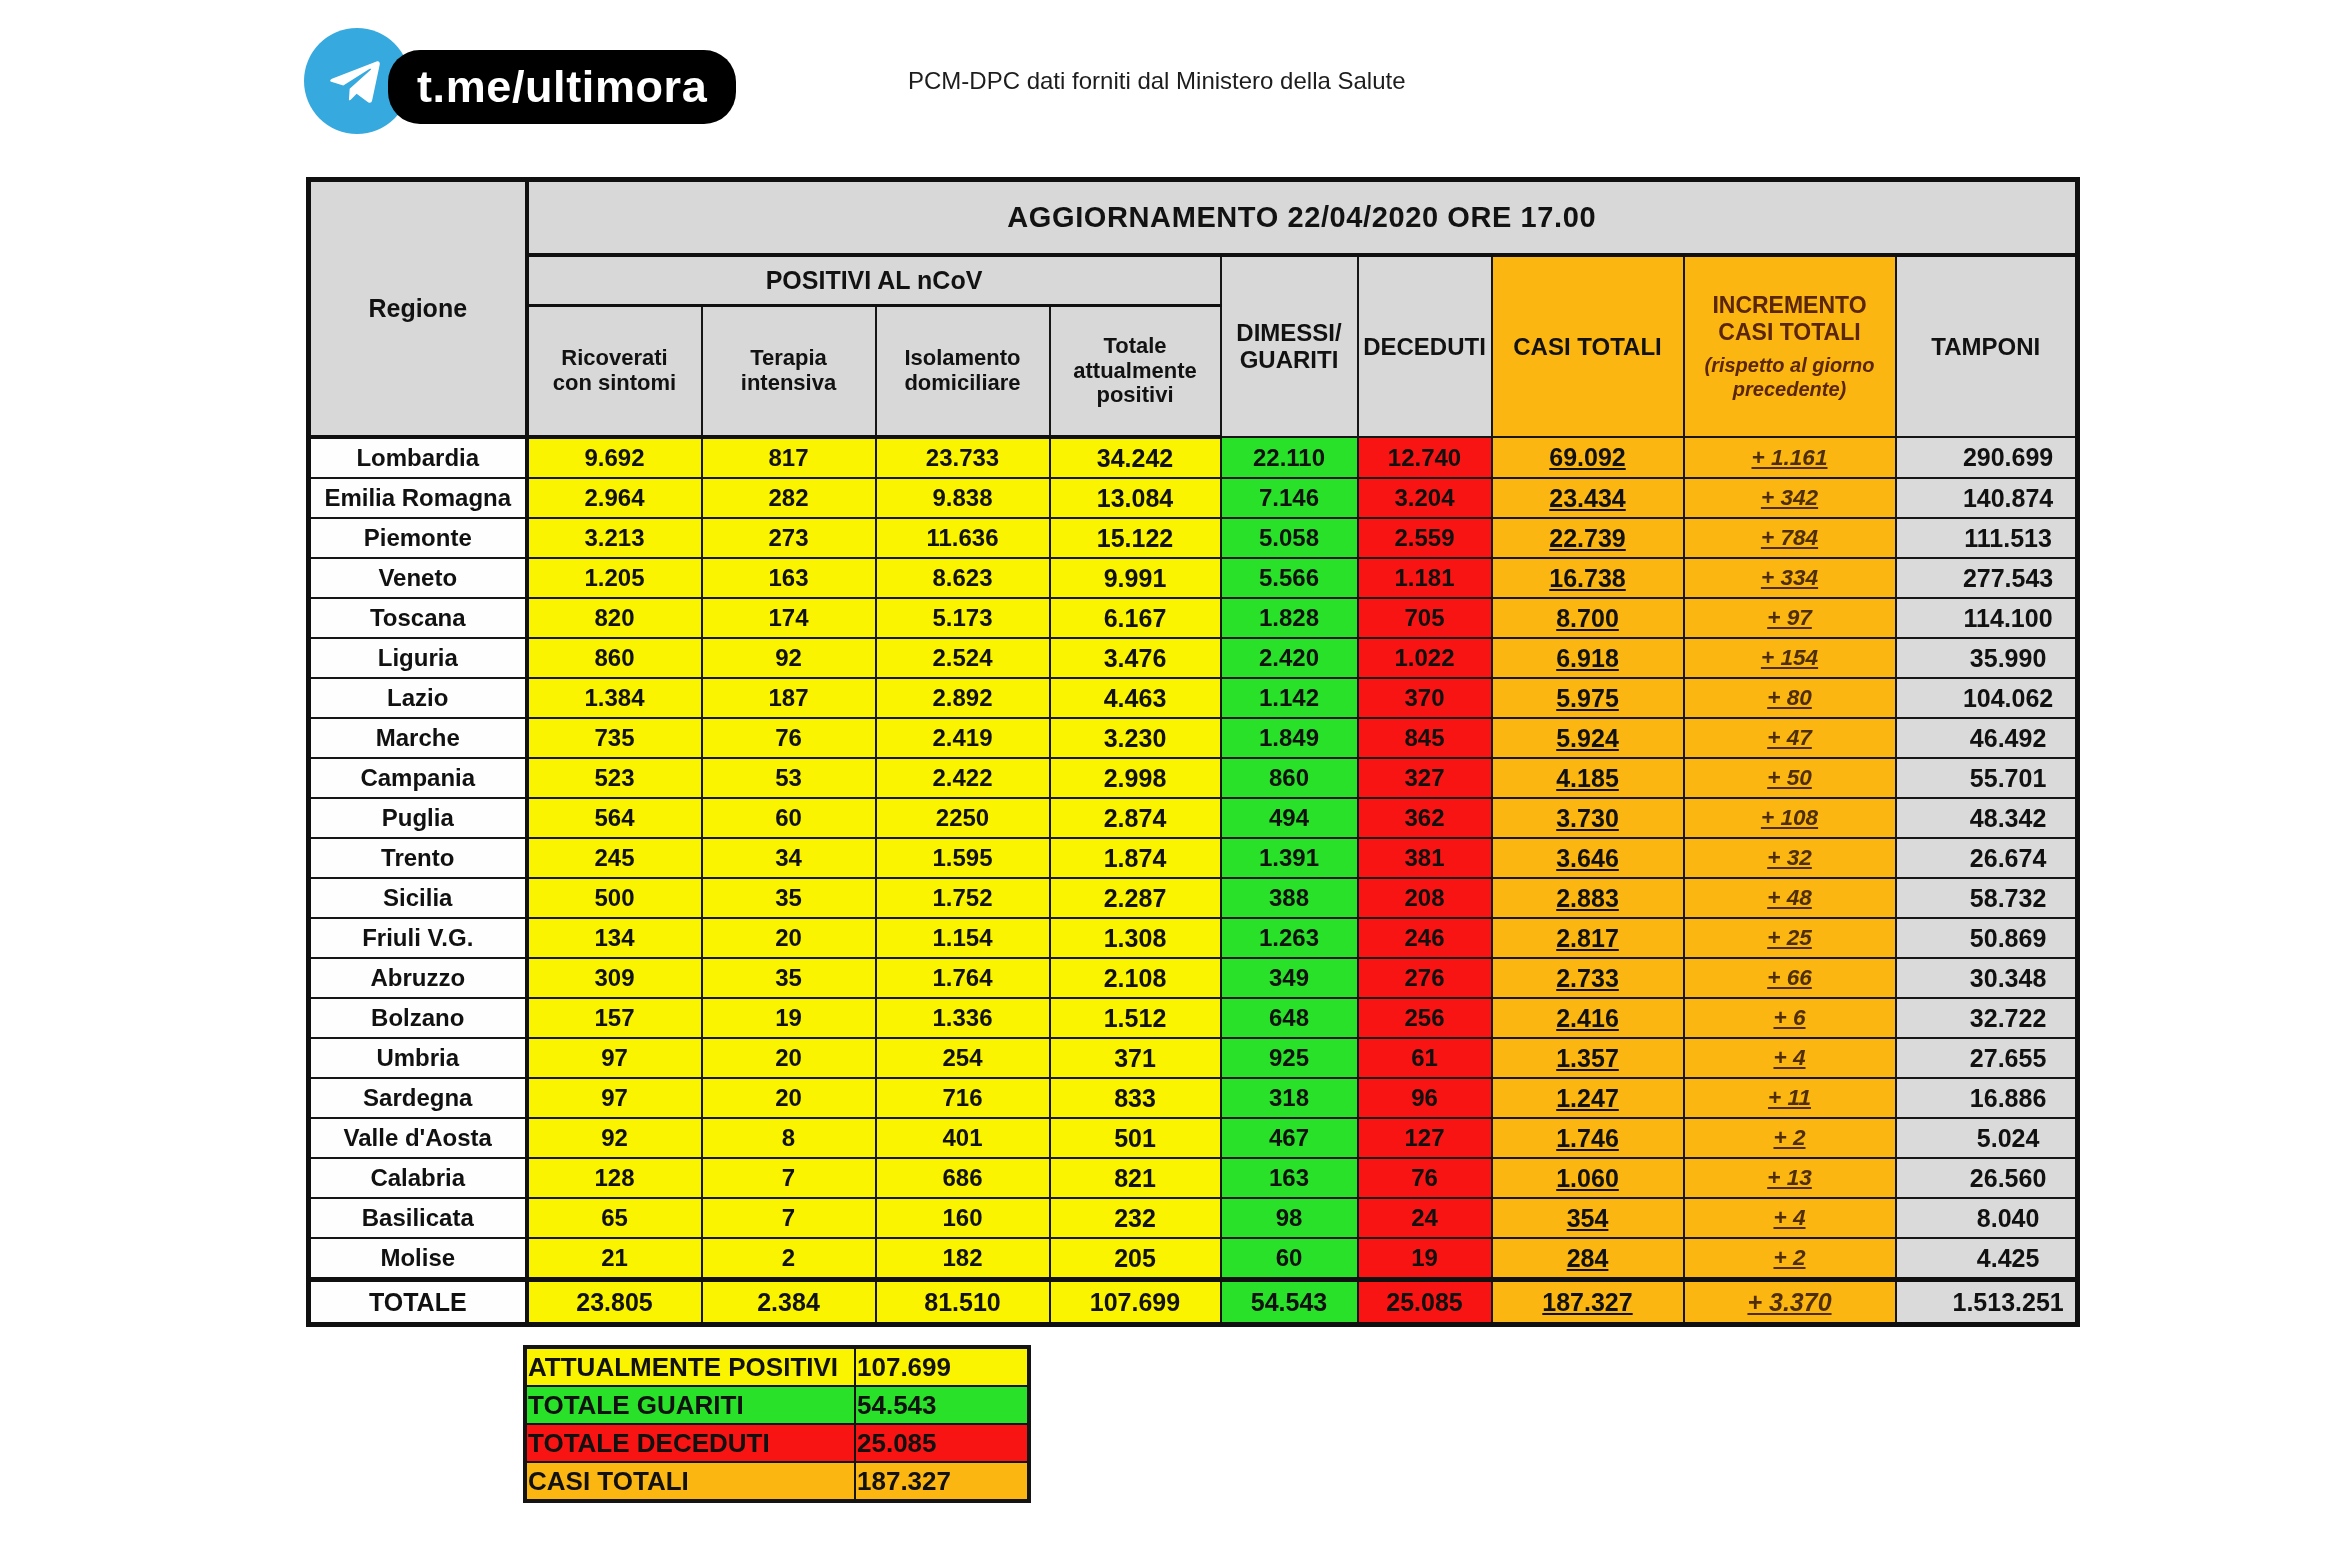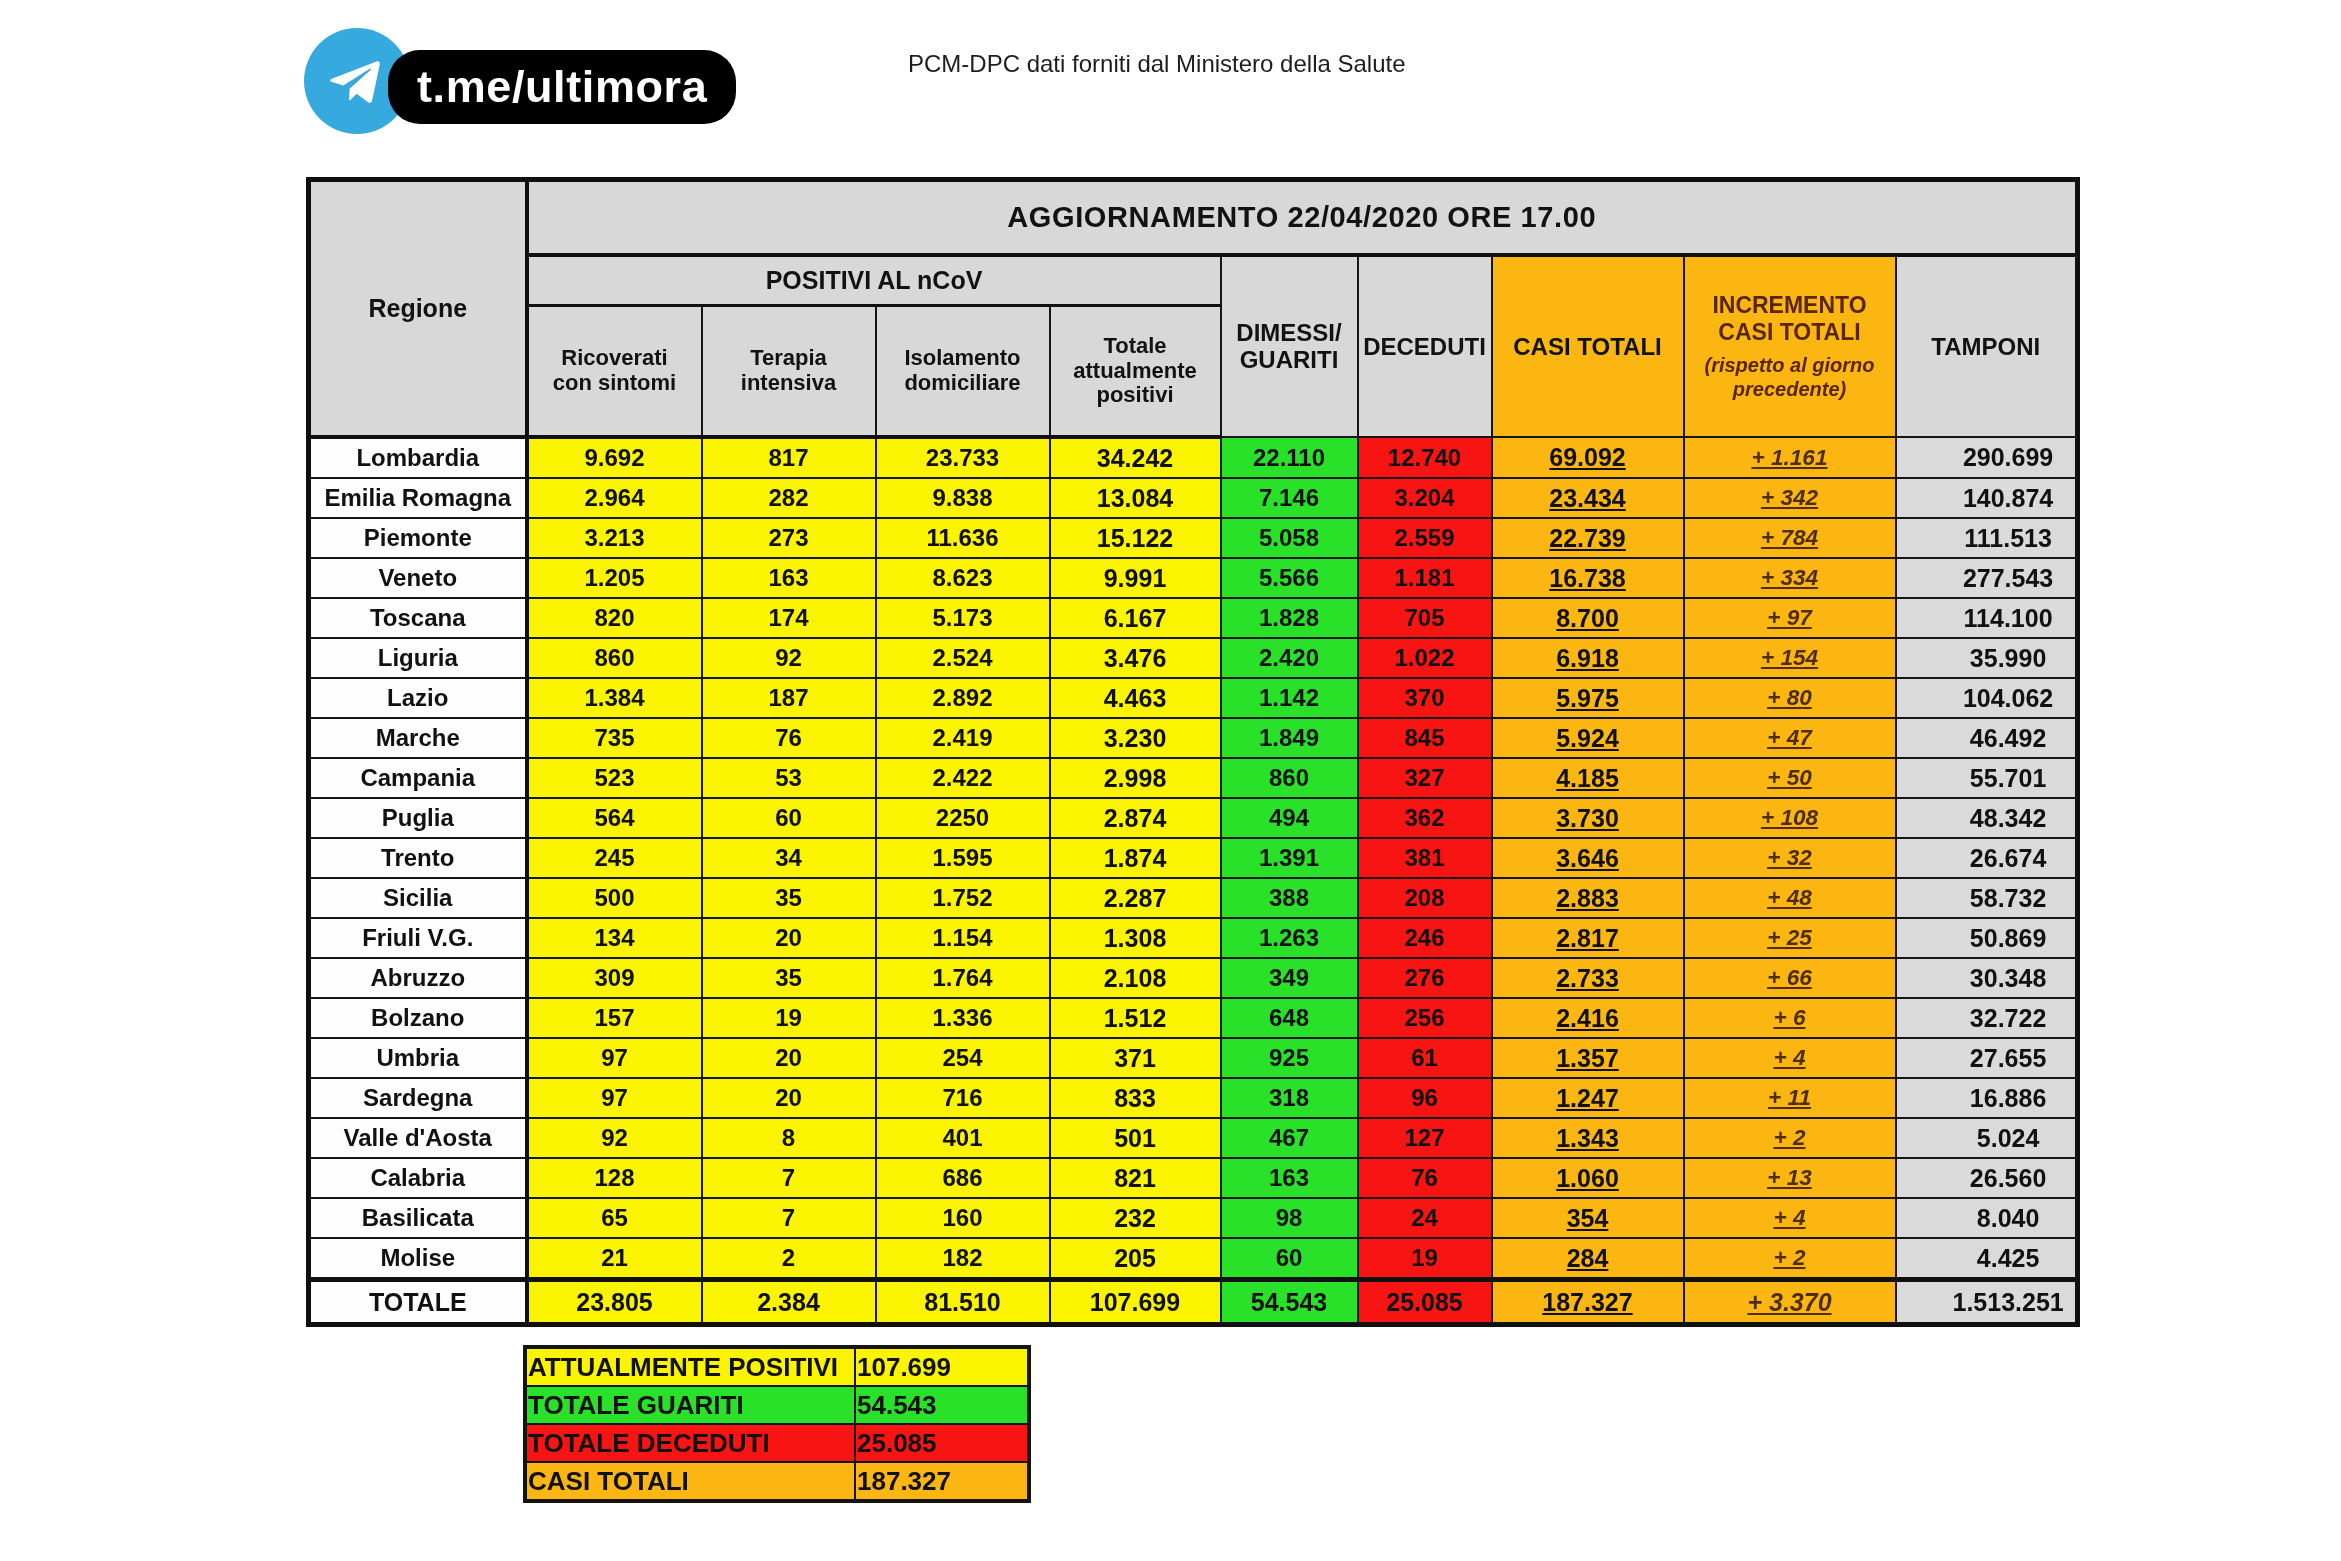--- a/index.html
+++ b/index.html
@@ -14,21 +14,21 @@
   .logo-circle{
     position:absolute;left:304px;top:27.5px;width:106px;height:106px;border-radius:50%;
     background:#36a9de;display:flex;align-items:center;justify-content:center;
   }
   .channel-pill{
     position:absolute;left:388px;top:50px;height:74px;border-radius:32px;
     background:#000;color:#fff;display:flex;align-items:center;
     padding:0 29px;font-size:45px;font-weight:bold;letter-spacing:0.6px;white-space:nowrap;
   }
   .source-note{
-    position:absolute;left:908px;top:50px;font-size:24px;color:#1d1d1d;white-space:nowrap;
+    position:absolute;left:908px;top:67px;font-size:24px;color:#1d1d1d;white-space:nowrap;
   }
 
   
   table{border-collapse:collapse;table-layout:fixed;}
   .main-table{position:absolute;left:306px;top:177px;border:5px solid #101010;}
   .main-table th,.main-table td{
     border:2.2px solid #161616;text-align:center;vertical-align:middle;
     padding:0 3.3px;overflow:hidden;
   }
   .main-table th{background:#d8d8d8;font-weight:bold;color:#121212;}
@@ -332,21 +332,21 @@
           <td class="c-grey c-strong">16.886</td>
         </tr>
         <tr>
           <td class="c-region">Valle d'Aosta</td>
           <td class="c-yellow">92</td>
           <td class="c-yellow">8</td>
           <td class="c-yellow">401</td>
           <td class="c-yellow c-strong">501</td>
           <td class="c-green">467</td>
           <td class="c-red">127</td>
-          <td class="c-orange c-strong">1.343</td>
+          <td class="c-orange c-strong">1.746</td>
           <td class="c-orange c-inc">+ 2</td>
           <td class="c-grey c-strong">5.024</td>
         </tr>
         <tr>
           <td class="c-region">Calabria</td>
           <td class="c-yellow">128</td>
           <td class="c-yellow">7</td>
           <td class="c-yellow">686</td>
           <td class="c-yellow c-strong">821</td>
           <td class="c-green">163</td>

